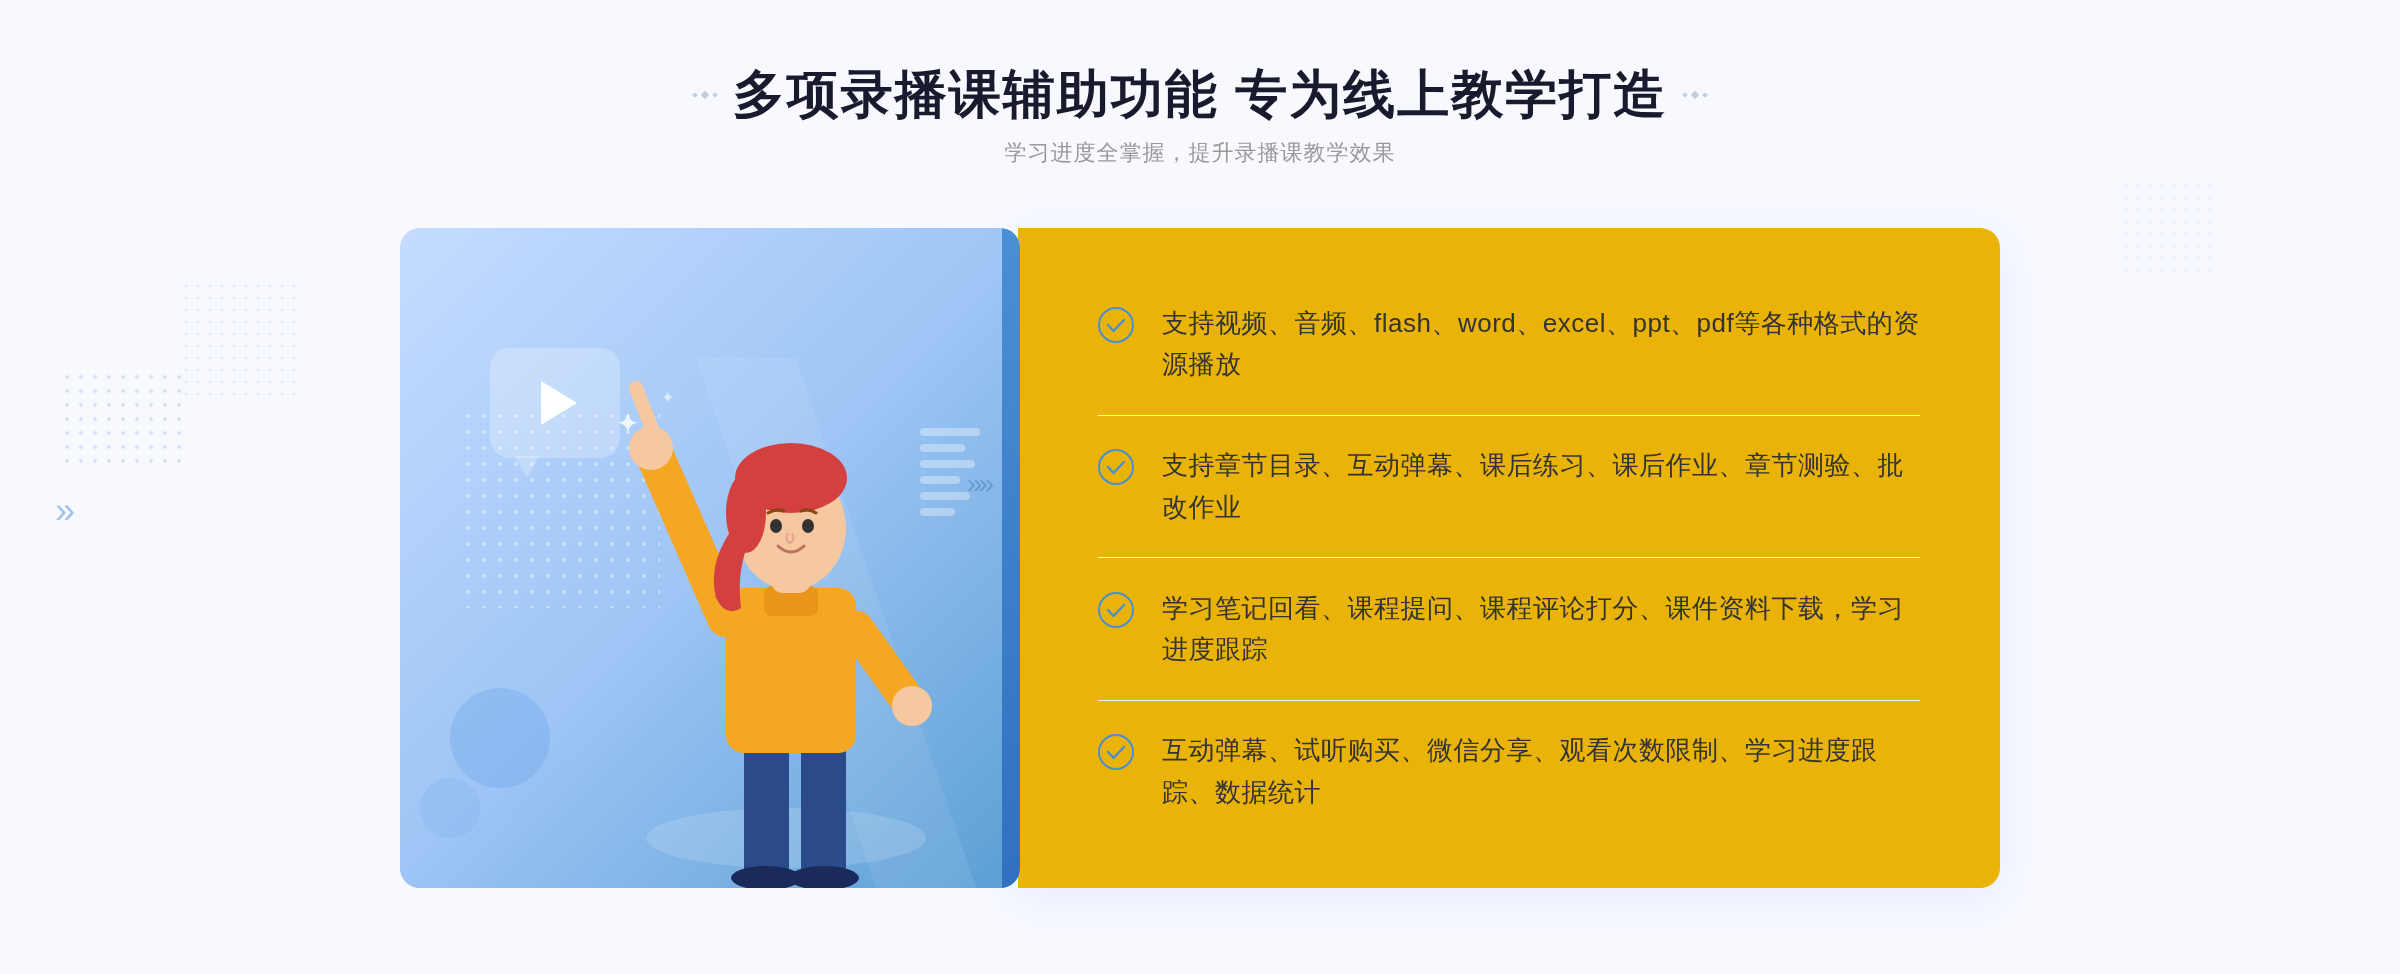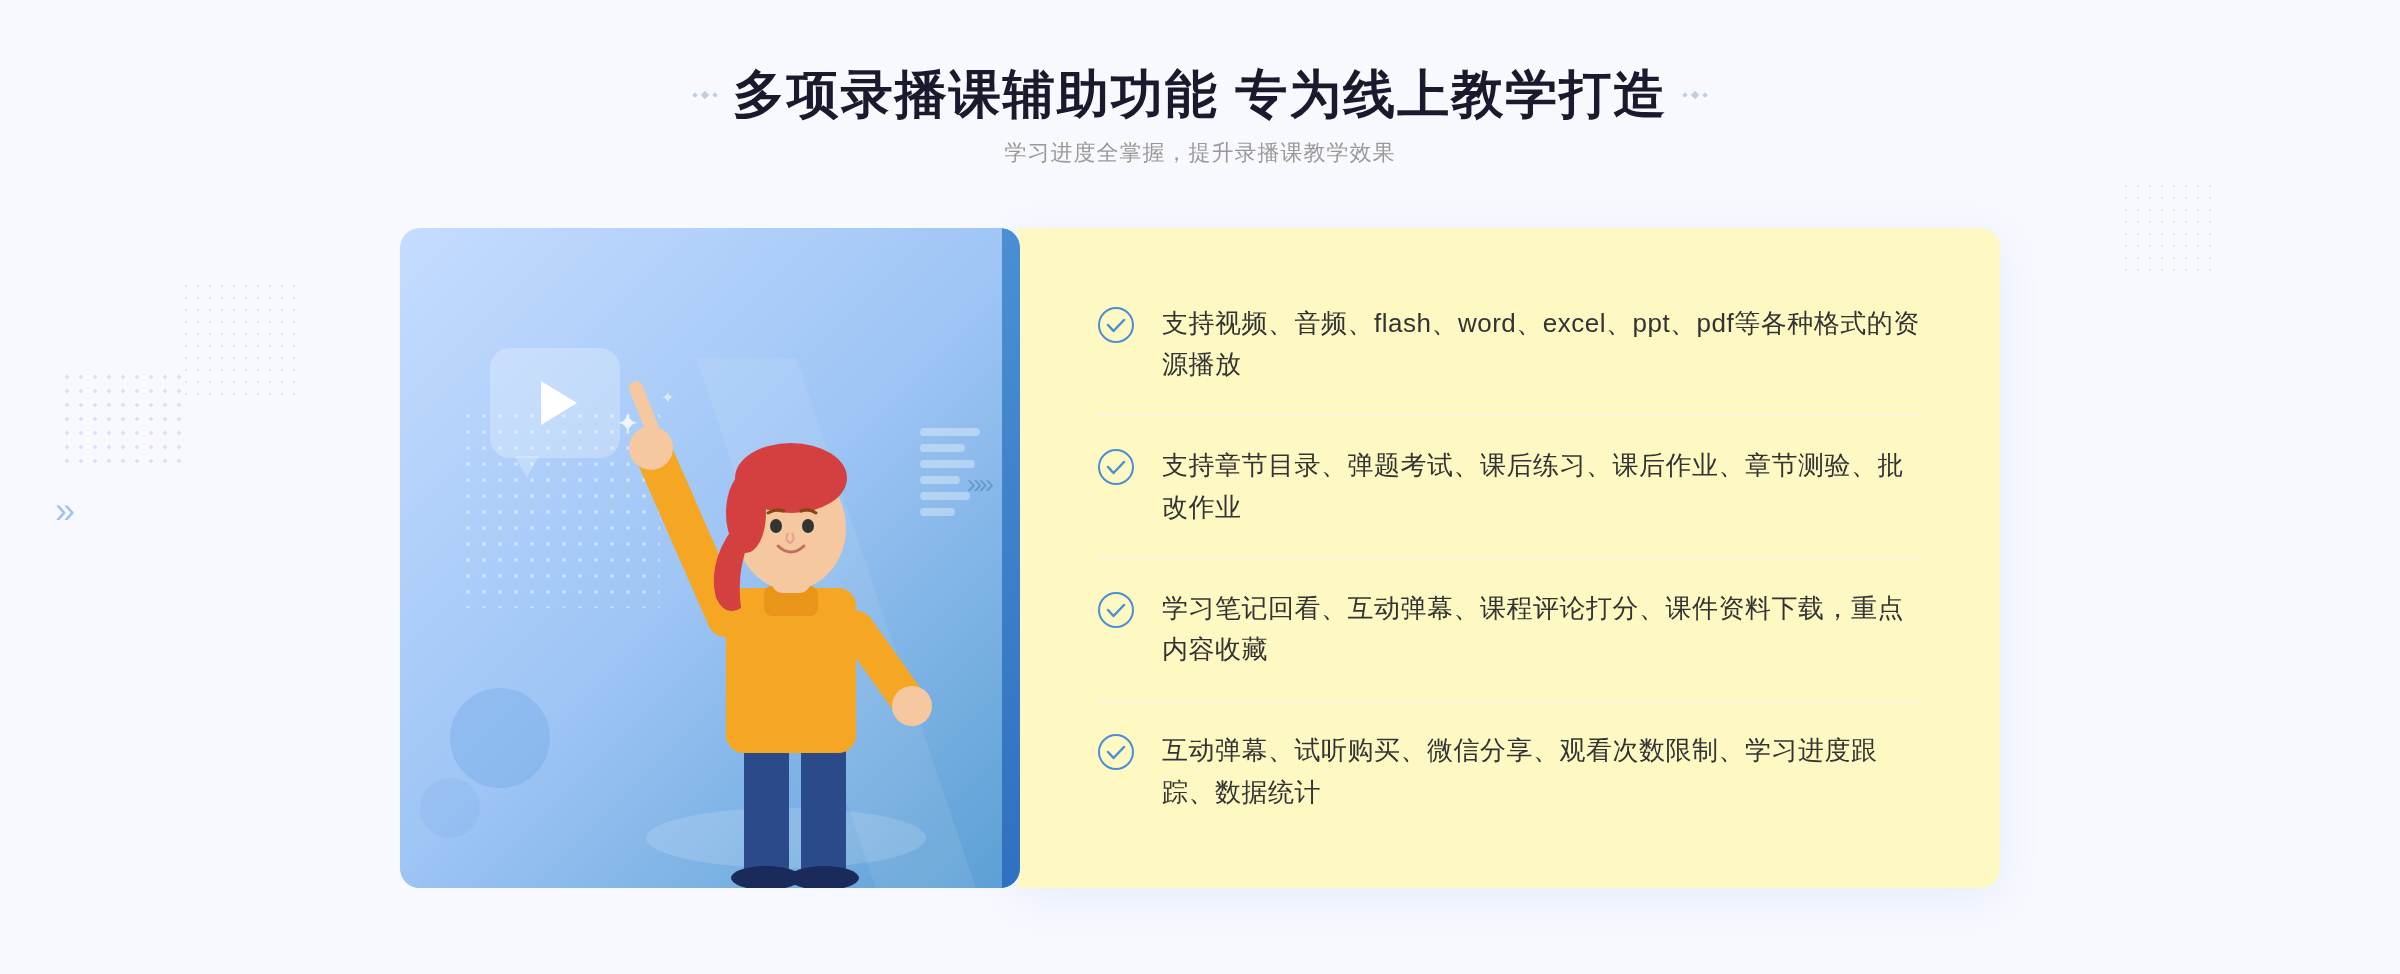--- a/index.html
+++ b/index.html
@@ -260,21 +260,21 @@
       top: 0;
       bottom: 0;
       width: 18px;
       background: linear-gradient(to bottom, #4a8fd4, #3070c0);
       border-radius: 0 20px 20px 0;
     }
 
     
     .content-panel {
       flex: 1;
-      background: #fef9c3;
+      background: #eab308;
       border-radius: 0 20px 20px 0;
       padding: 50px 80px;
       display: flex;
       flex-direction: column;
       justify-content: space-around;
       box-shadow: 0 10px 40px rgba(100, 150, 220, 0.12);
       margin-left: -2px;
     }
 
     .feature-item {
@@ -438,33 +438,33 @@
 
       <div class="divider"></div>
 
       <div class="feature-item">
         <div class="check-icon">
           <svg viewBox="0 0 36 36" fill="none" xmlns="http://www.w3.org/2000/svg">
             <circle cx="18" cy="18" r="17" stroke="#4a8fd4" stroke-width="2"></circle>
             <path d="M10 18 L15.5 24 L26 13" stroke="#4a8fd4" stroke-width="2.5" stroke-linecap="round" stroke-linejoin="round"></path>
           </svg>
         </div>
-        <span class="feature-text">支持章节目录、弹题考试、课后练习、课后作业、章节测验、批改作业</span>
+        <span class="feature-text">支持章节目录、互动弹幕、课后练习、课后作业、章节测验、批改作业</span>
       </div>
 
       <div class="divider"></div>
 
       <div class="feature-item">
         <div class="check-icon">
           <svg viewBox="0 0 36 36" fill="none" xmlns="http://www.w3.org/2000/svg">
             <circle cx="18" cy="18" r="17" stroke="#4a8fd4" stroke-width="2"></circle>
             <path d="M10 18 L15.5 24 L26 13" stroke="#4a8fd4" stroke-width="2.5" stroke-linecap="round" stroke-linejoin="round"></path>
           </svg>
         </div>
-        <span class="feature-text">学习笔记回看、互动弹幕、课程评论打分、课件资料下载，重点内容收藏</span>
+        <span class="feature-text">学习笔记回看、课程提问、课程评论打分、课件资料下载，学习进度跟踪</span>
       </div>
 
       <div class="divider"></div>
 
       <div class="feature-item">
         <div class="check-icon">
           <svg viewBox="0 0 36 36" fill="none" xmlns="http://www.w3.org/2000/svg">
             <circle cx="18" cy="18" r="17" stroke="#4a8fd4" stroke-width="2"></circle>
             <path d="M10 18 L15.5 24 L26 13" stroke="#4a8fd4" stroke-width="2.5" stroke-linecap="round" stroke-linejoin="round"></path>
           </svg>

